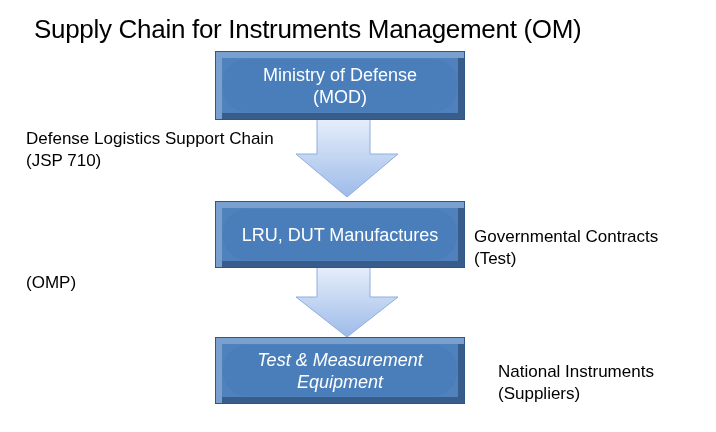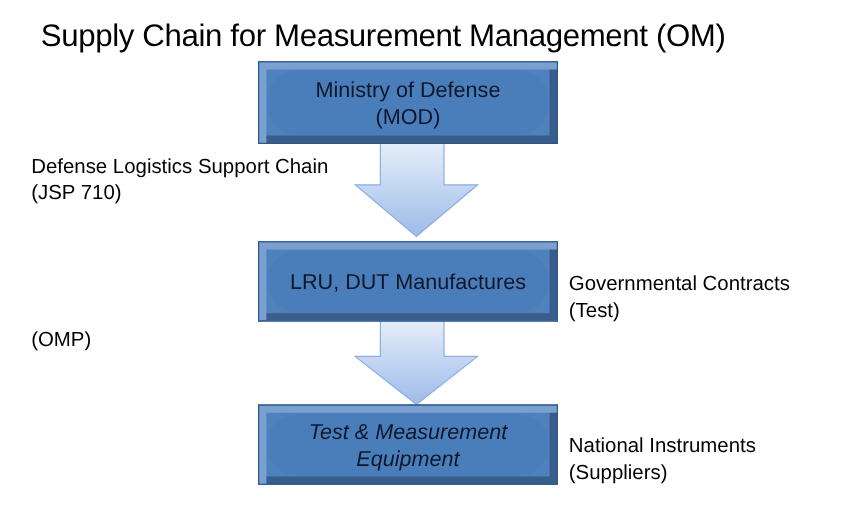--- a/index.html
+++ b/index.html
@@ -4,31 +4,31 @@
 <style>
   html, body { margin:0; padding:0; }
   body { width:716px; height:432px; background:#ffffff; position:relative; overflow:hidden;
          font-family:"Liberation Sans", sans-serif; color:#000; }
   .title { position:absolute; left:34px; top:14px; font-size:26px; white-space:nowrap; letter-spacing:-0.3px; }
   .box { position:absolute; left:215px; width:250px; box-sizing:border-box;
          background:#4f81bd; border:1px solid #2e5687;
          box-shadow: inset 7px 7px 0 -1px #7aa0cf, inset -7px -7px 0 -1px #385d8a; }
   .box .inner { position:absolute; left:7px; right:7px; top:7px; bottom:7px; background:#4a7ebb;
                 display:flex; align-items:center; justify-content:center; text-align:center;
-                color:#0f172a; font-size:18px; line-height:22px;border-radius:24px; }
+                color:#ffffff; font-size:18px; line-height:22px;border-radius:24px; }
   .b1 { top:51px; height:69px; }
   .b2 { top:201px; height:67px;padding-left:24px; }
   .b3 { top:337px; height:67px;font-style:italic; }
   .lbl { position:absolute; font-size:17px; line-height:22px; text-align:left; white-space:nowrap; }
   .arrow { position:absolute; left:295px; width:104px; }
 </style>
 </head>
 <body>
 
-<div class="title">Supply Chain for Measurement Management (OM)</div>
+<div class="title">Supply Chain for Instruments Management (OM)</div>
 
 <svg class="arrow" style="top:119px;height:80px" viewBox="0 0 104 80">
   <defs>
     <linearGradient id="ag" x1="0" y1="0" x2="0" y2="1">
       <stop offset="0" stop-color="#e6eefa"></stop>
         <stop offset="1" stop-color="#9dbbe9"></stop>
     </linearGradient>
   </defs>
   <polygon points="22,0 75,0 75,35 103,35 52,78 1,35 22,35" fill="url(#ag)" stroke="#8eaee0" stroke-width="1"></polygon>
 </svg>
@@ -63,16 +63,16 @@
   <div>(JSP 710)</div>
 </div>
 <div class="lbl" style="left:26px;top:272px;width:284px">
   <div>(OMP)</div>
 </div>
 
 <div class="lbl" style="left:474px;top:226px;width:226px">
   <div>Governmental Contracts</div>
   <div>(Test)</div>
 </div>
-<div class="lbl" style="left:474px;top:361px;width:196px">
+<div class="lbl" style="left:498px;top:361px;width:196px">
   <div>National Instruments</div>
   <div>(Suppliers)</div>
 </div>
 
 </body></html>

